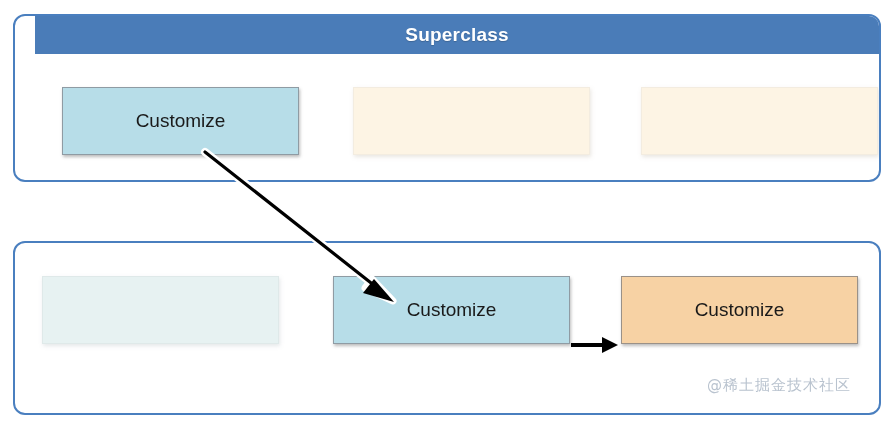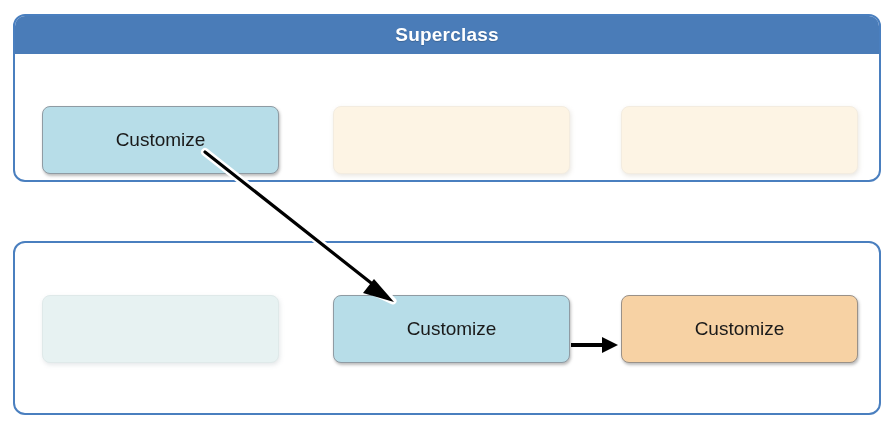--- a/index.html
+++ b/index.html
@@ -30,20 +30,21 @@
     background: #ffffff;
     border: 2px solid #4a7fbf;
     border-radius: 12px;
     overflow: hidden;
   }
   #panel-superclass {
     left: 13px;
     top: 14px;
     width: 868px;
     height: 168px;
+    padding-left: 20px;
   }
   #panel-subclass {
     left: 13px;
     top: 241px;
     width: 868px;
     height: 174px;
   }
 
   .panel-header {
     height: 38px;
@@ -62,27 +63,26 @@
     position: relative;
     height: calc(100% - 38px);
   }
 
   
   .member-box {
     position: absolute;
     box-sizing: border-box;
     width: 237px;
     height: 68px;
-    border-radius: 8px;
+    border-radius: 0;
     display: flex;
     align-items: center;
     justify-content: center;
     font-size: 19px;
     color: #1a1a1a;
-    margin-top: 19px;
   }
   .member-box.slot-1 { left: 27px; }
   .member-box.slot-2 { left: 318px; }
   .member-box.slot-3 { left: 606px; }
 
   .row-super .member-box { top: 33px; }
   .row-sub .member-box { top: 33px; }
 
   .fill-blue {
     background: #b7dde8;
@@ -140,20 +140,21 @@
       <div class="member-box slot-3 fill-cream"></div>
     </div>
   </div>
 
   <div class="class-panel" id="panel-subclass">
     <div class="panel-body row-sub">
       <div class="member-box slot-1 fill-paleblue"></div>
       <div class="member-box slot-2 fill-blue">Customize</div>
       <div class="member-box slot-3 fill-orange">Customize</div>
     </div>
+    <div id="watermark">@稀土掘金技术社区</div>
   </div>
 
   <svg id="arrow-layer" viewBox="0 0 896 429" width="896" height="429">
 
     <g>
       <line x1="205" y1="152" x2="383" y2="292" stroke="#ffffff" stroke-width="8" stroke-linecap="round"></line>
       <polygon points="393,301 365,288 372,279" fill="#ffffff" stroke="#ffffff" stroke-width="7" stroke-linejoin="round"></polygon>
       <line x1="205" y1="152" x2="380" y2="290" stroke="#000000" stroke-width="3.2" stroke-linecap="round"></line>
       <polygon points="394,302 363,293 374,279" fill="#000000"></polygon>
     </g>

